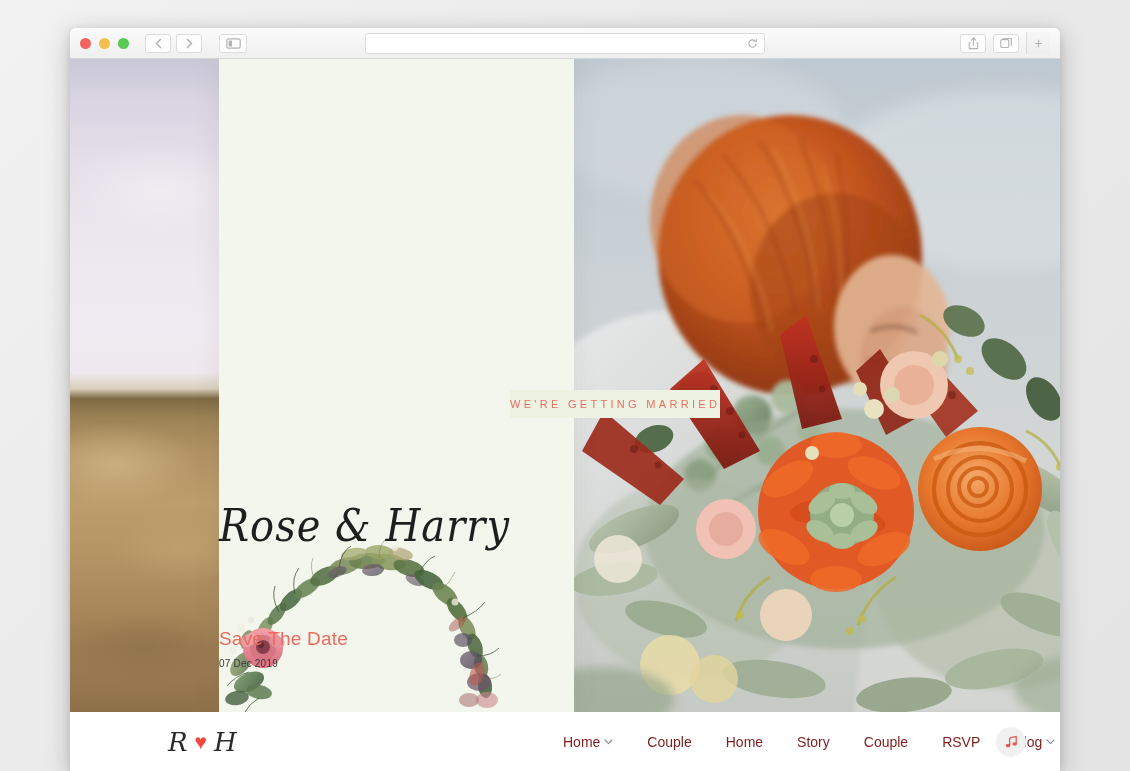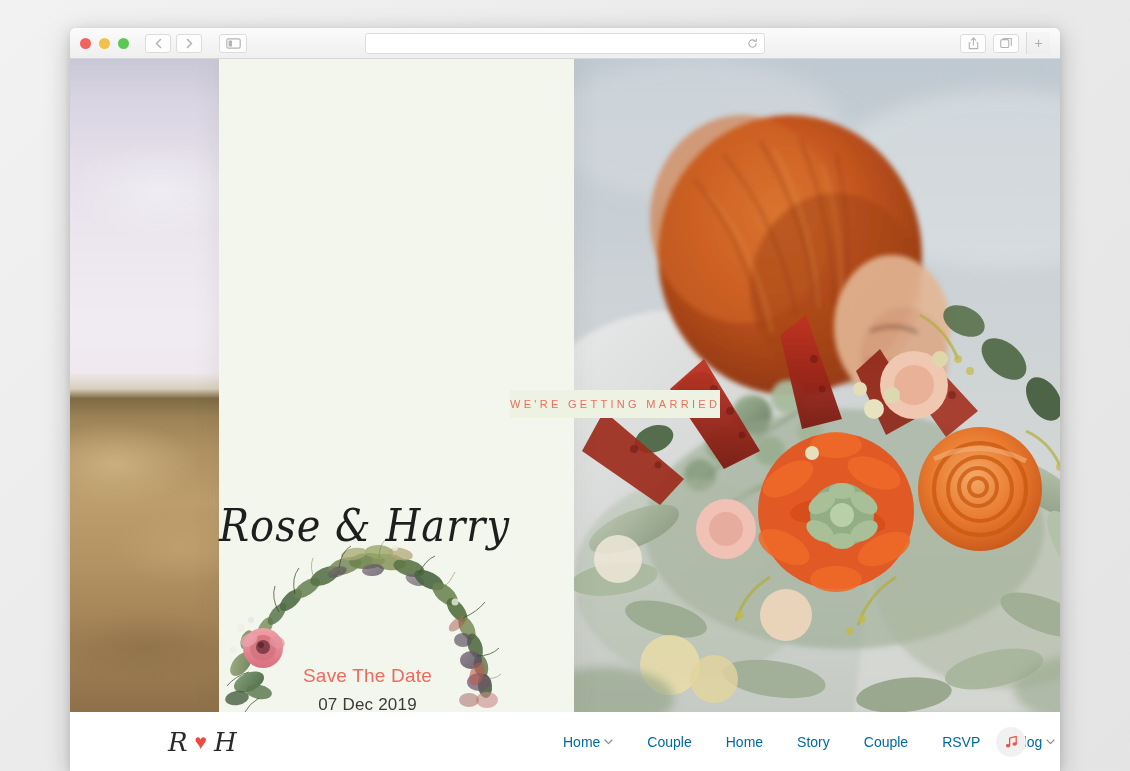--- a/index.html
+++ b/index.html
@@ -199,32 +199,31 @@
     bottom: 0;
     width: 297px;
     height: 180px;
   }
   .wreath-svg { position: absolute; left: 0; top: 0; }
 
   .save-block {
     position: absolute;
     left: 0; right: 0;
     top: 96px;
-    text-align: center;
+    text-align: left;
     z-index: 4;
-    margin-top: 37px;
   }
   .save-the-date {
     font-size: 19px;
     color: #ef6a5e;
     font-weight: 400;
     letter-spacing: 0.2px;
   }
   .save-date-value {
-    font-size: 17px;
+    font-size: 10px;
     color: #3b3b3b;
     margin-top: 8px;
     letter-spacing: 0.2px;
   }
 
   
   .hero-right-photo {
     flex: 1;
     height: 653px;
     position: relative;
@@ -261,21 +260,21 @@
 
   .menu {
     position: absolute;
     left: 476px;
     display: flex;
     align-items: center;
     gap: 0;
   }
   .menu-item {
     font-size: 14px;
-    color: #0369a1;
+    color: #7f1d1d;
     padding: 0 17px;
     display: flex;
     align-items: center;
     gap: 4px;
     white-space: nowrap;
     cursor: pointer;
   }
   .menu-item .caret { color: #8a8a8a; display: flex; }
 
   .music-btn {

